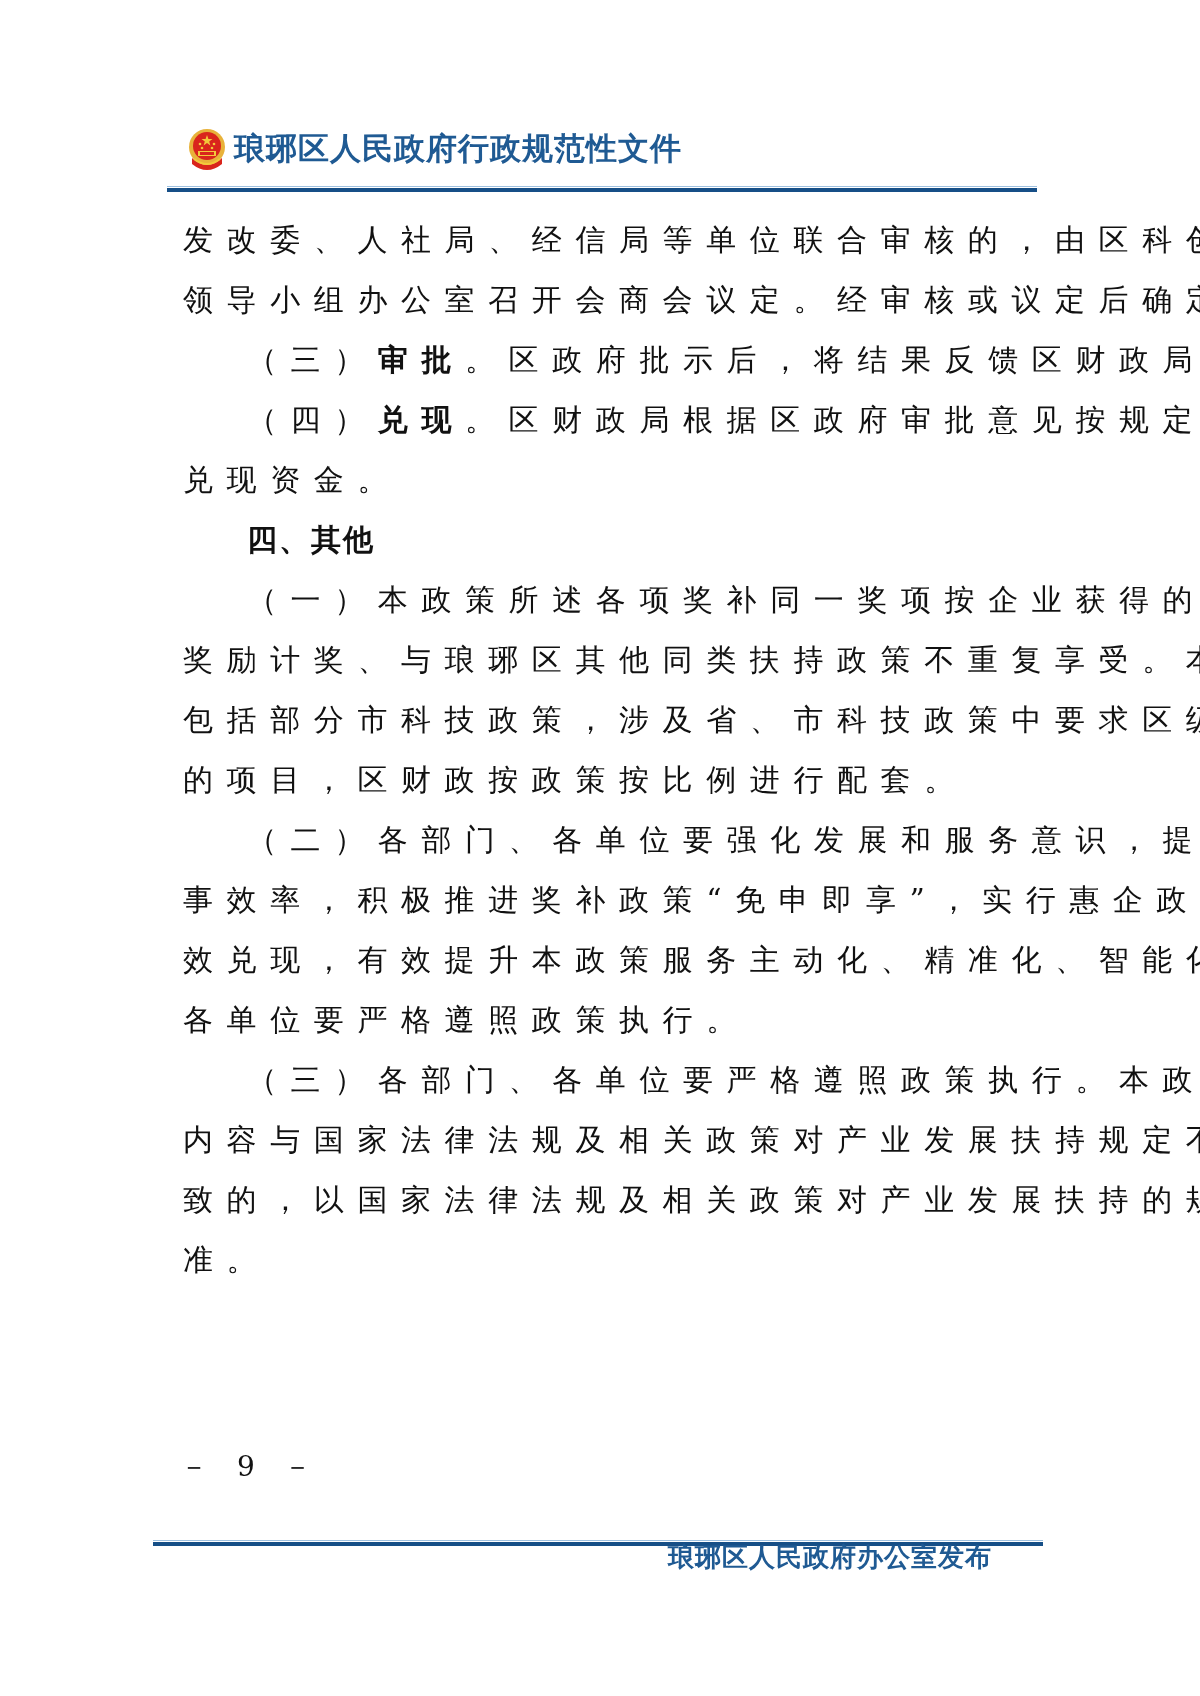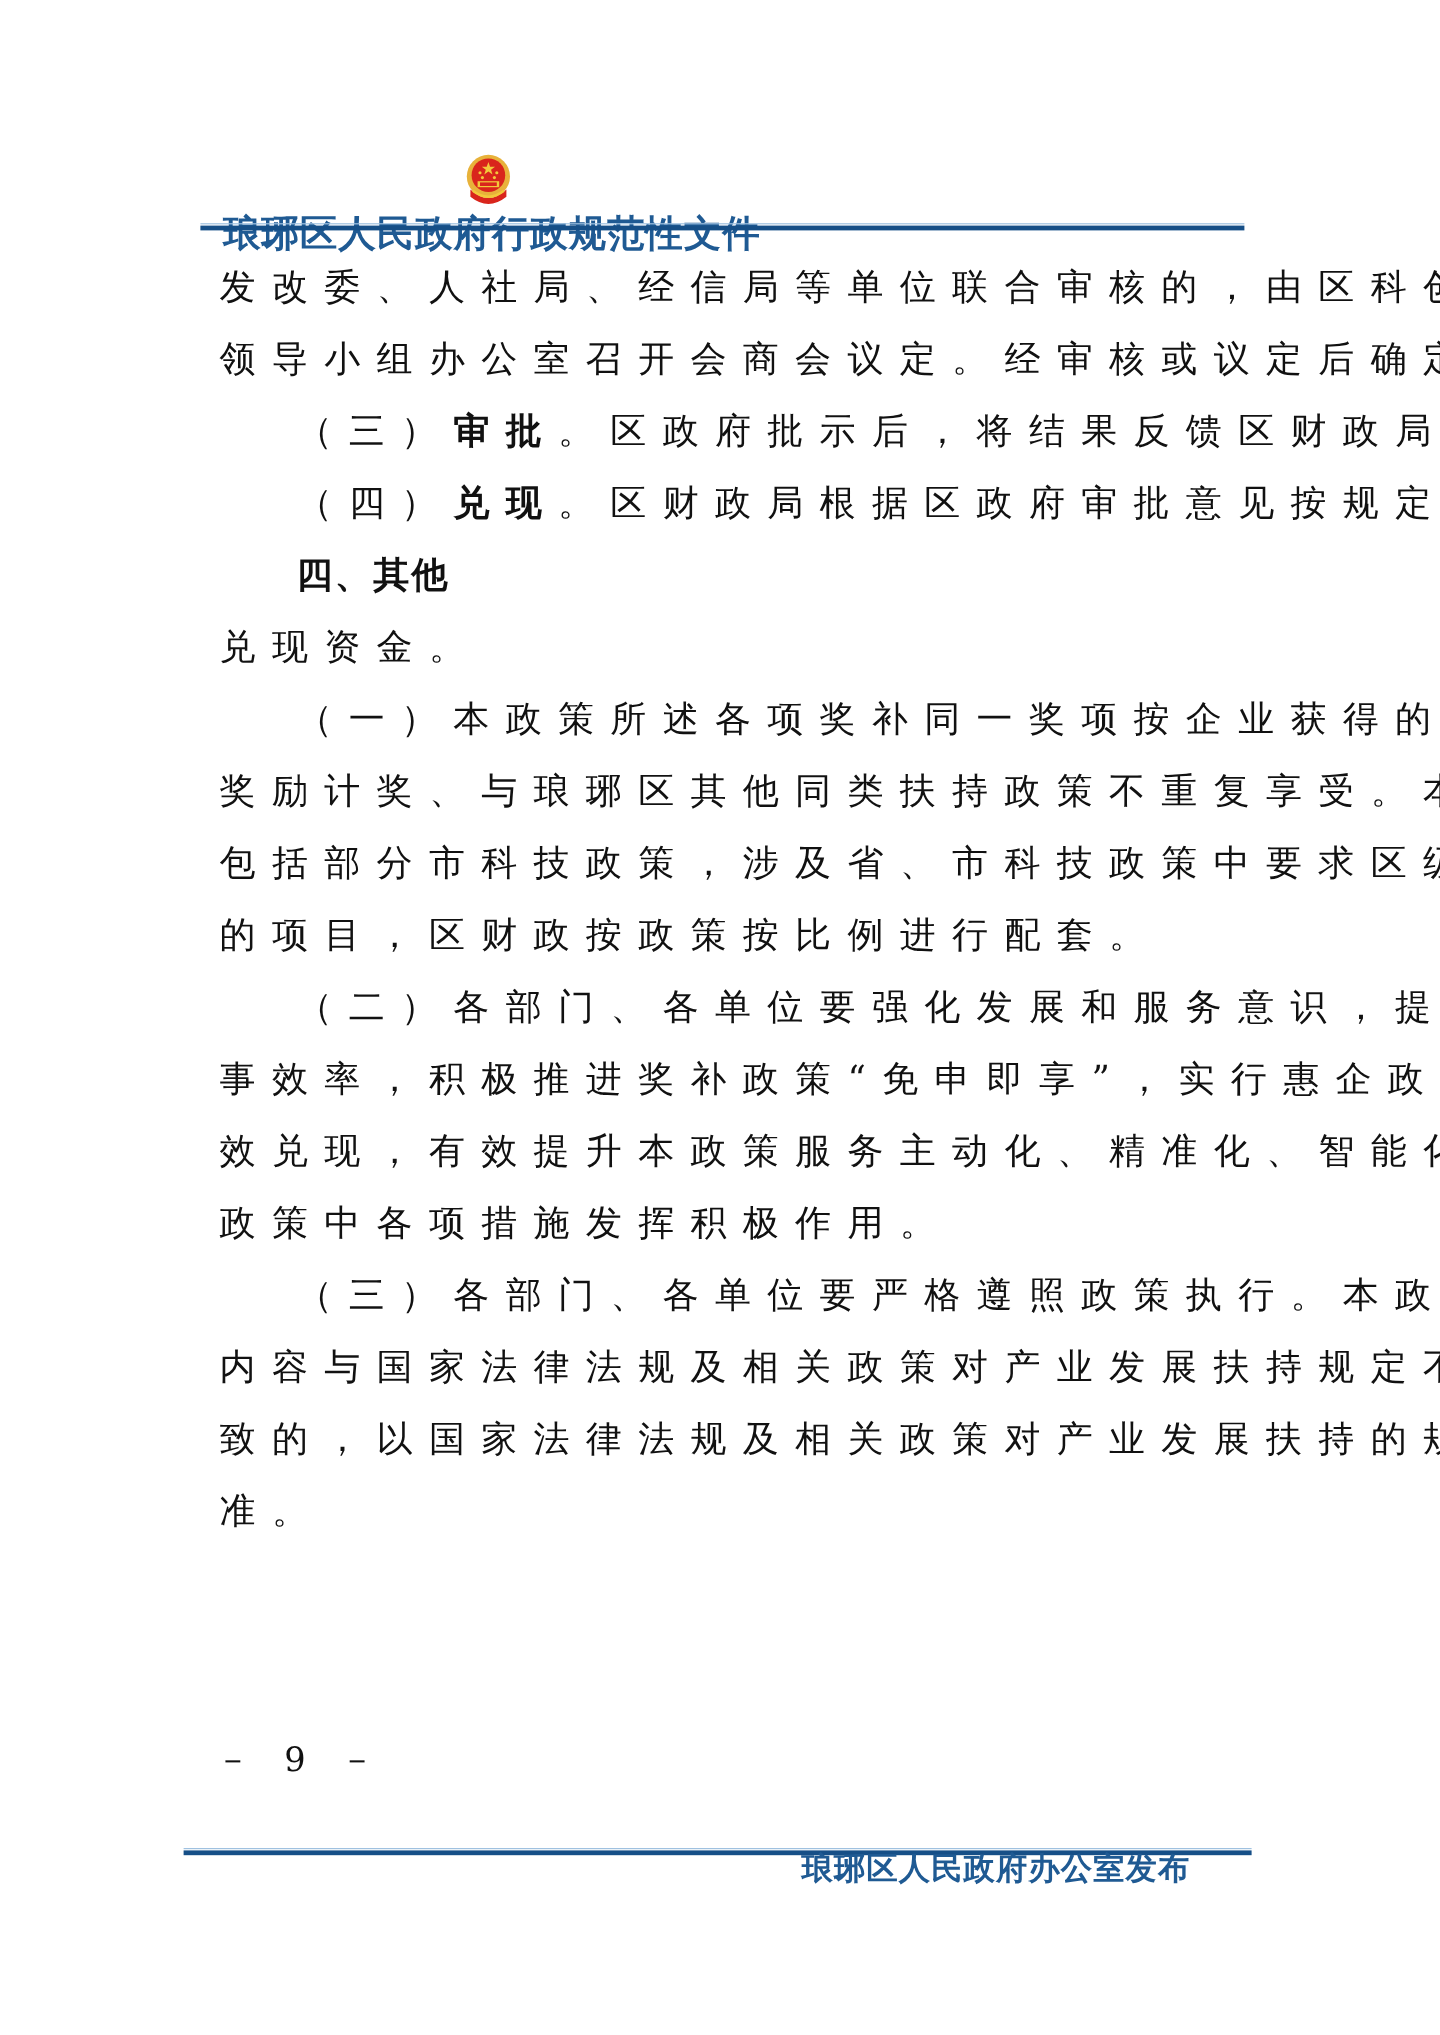--- a/index.html
+++ b/index.html
@@ -14,22 +14,21 @@
       overflow: hidden;
       font-family: "DejaVu Serif", "Liberation Serif", serif;
       color: #111111;
     }
     .header {
       position: absolute;
       left: 186px;
       top: 128px;
       height: 50px;
       display: flex;
-      align-items: center;
-      flex-direction: column;
+      align-items: flex-start;
     }
     .emblem {
       width: 42px;
       height: 46px;
       position: relative;
       margin-right: 6px;
     }
     .emblem svg { display: block; }
     .header-title {
       font-family: "DejaVu Sans", "Liberation Sans", sans-serif;
@@ -128,30 +127,30 @@
   </div>
   <div class="header-title">琅琊区人民政府行政规范性文件</div>
 </div>
 <div class="header-rule"></div>
 
 <div class="body-text">
   <div class="line">发改委、人社局、经信局等单位联合审核的，由区科创工作</div>
   <div class="line">领导小组办公室召开会商会议定。经审核或议定后确定符合</div>
   <div class="line indent"><span>（三）</span><span class="bold">审批</span><span>。区政府批示后，将结果反馈区财政局执行；</span></div>
   <div class="line indent"><span>（四）</span><span class="bold">兑现</span><span>。区财政局根据区政府审批意见按规定程序</span></div>
+  <div class="line">兑现资金。</div>
   <div class="line indent heading">四、其他</div>
-  <div class="line">兑现资金。</div>
   <div class="line indent">（一）本政策所述各项奖补同一奖项按企业获得的最高</div>
   <div class="line">奖励计奖、与琅琊区其他同类扶持政策不重复享受。本政策</div>
   <div class="line">包括部分市科技政策，涉及省、市科技政策中要求区级配套</div>
   <div class="line">的项目，区财政按政策按比例进行配套。</div>
   <div class="line indent">（二）各部门、各单位要强化发展和服务意识，提高办</div>
   <div class="line">事效率，积极推进奖补政策“免申即享”，实行惠企政策高</div>
   <div class="line">效兑现，有效提升本政策服务主动化、精准化、智能化，使</div>
-  <div class="line">政策中各项措施发挥积极作用。</div>
+  <div class="line">各单位要严格遵照政策执行。</div>
   <div class="line indent">（三）各部门、各单位要严格遵照政策执行。本政策的</div>
   <div class="line">内容与国家法律法规及相关政策对产业发展扶持规定不一</div>
   <div class="line">致的，以国家法律法规及相关政策对产业发展扶持的规定为</div>
   <div class="line">准。</div>
 </div>
 
 <div class="page-number">－ 9 －</div>
 
 <div class="footer-rule"></div>
 <div class="footer-text">琅琊区人民政府办公室发布</div>

